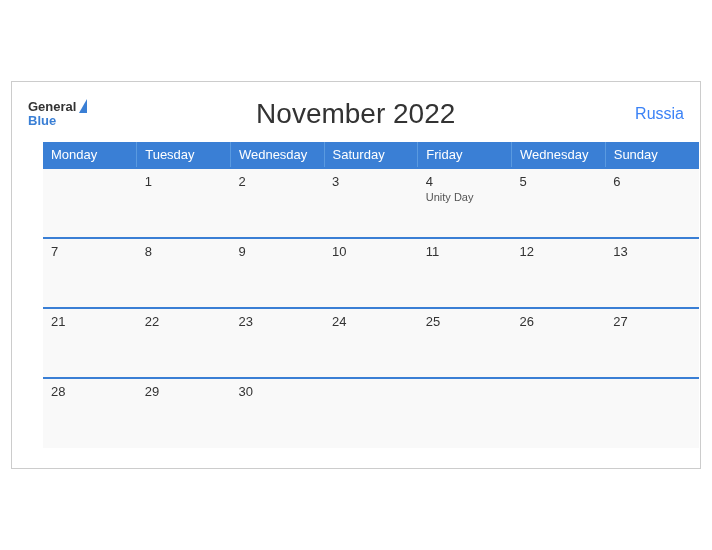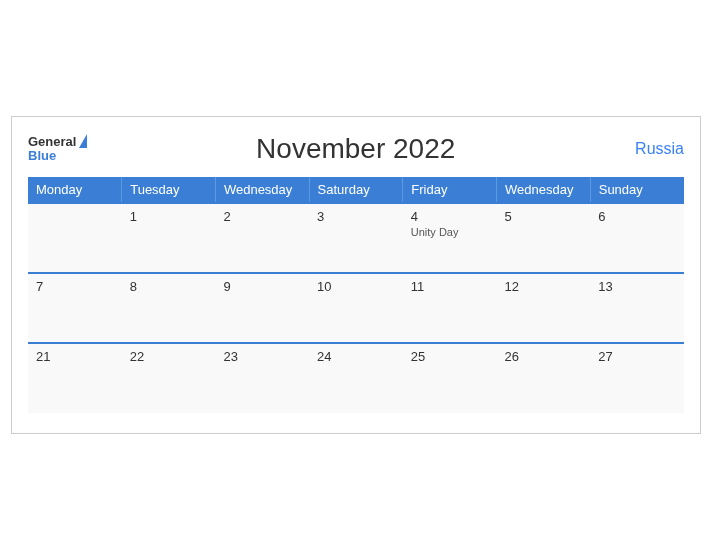--- a/index.html
+++ b/index.html
@@ -61,20 +61,21 @@
     }
     .country {
       font-size: 16px;
       color: #3b82f6;
       text-align: right;
       min-width: 60px;
     }
     .calendar-table {
       width: 100%;
       border-collapse: collapse;
+      margin-left: 15px;
     }
     .calendar-table thead tr th {
       background: #3a7fd5;
       color: #fff;
       text-align: left;
       padding: 5px 8px;
       font-size: 13px;
       font-weight: normal;
       border-right: 1px solid #5a9ae0;
     }
@@ -202,15 +203,30 @@
           <td>
             <span class="day-number">25</span>
           </td>
           <td>
             <span class="day-number">26</span>
           </td>
           <td>
             <span class="day-number">27</span>
           </td>
         </tr>
+        <tr>
+          <td>
+            <span class="day-number">28</span>
+          </td>
+          <td>
+            <span class="day-number">29</span>
+          </td>
+          <td>
+            <span class="day-number">30</span>
+          </td>
+          <td></td>
+          <td></td>
+          <td></td>
+          <td></td>
+        </tr>
       </tbody>
   </table>
 </div>
 
 </body></html>

